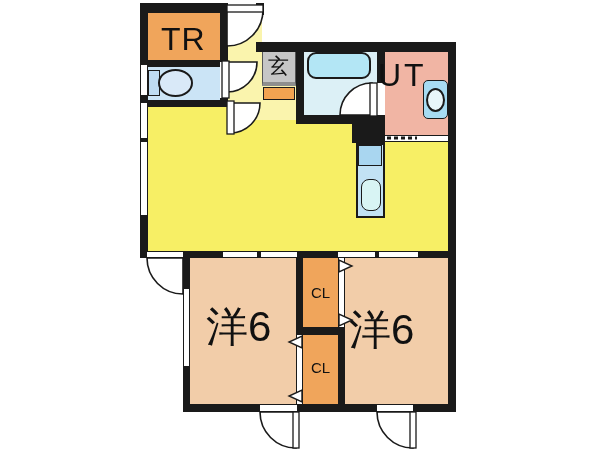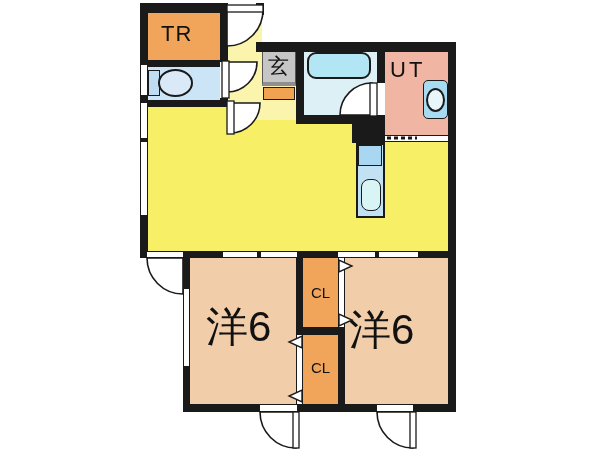--- a/index.html
+++ b/index.html
@@ -107,21 +107,21 @@
     <rect x="293" y="412" width="6" height="36" fill="#fff" stroke="#1a1a1a" stroke-width="1.3"></rect>
     <path d="M 377,412 A 36,36 0 0 0 413,448 L 413,412 Z" fill="#fff" stroke="#1a1a1a" stroke-width="1.6"></path>
     <rect x="410" y="412" width="6" height="36" fill="#fff" stroke="#1a1a1a" stroke-width="1.3"></rect>
     <path d="M 387,138 L 417,138" stroke="#1a1a1a" stroke-width="3" stroke-dasharray="4,3" fill="none"></path>
     <polygon points="339,260 339,272 352,266" fill="#fff" stroke="#1a1a1a" stroke-width="1.4"></polygon>
     <polygon points="339,314 339,326 352,320" fill="#fff" stroke="#1a1a1a" stroke-width="1.4"></polygon>
     <polygon points="302,336 302,348 289,342" fill="#fff" stroke="#1a1a1a" stroke-width="1.4"></polygon>
     <polygon points="302,390 302,402 289,396" fill="#fff" stroke="#1a1a1a" stroke-width="1.4"></polygon>
   </svg>
 
-  <div class="label" style="left:161px;top:23px;font-size:22px;letter-spacing:1px;">TR</div>
+  <div class="label" style="left:161px;top:23px;font-size:32px;letter-spacing:1px;">TR</div>
   <div class="label" style="left:268px;top:55px;font-size:21px;">玄</div>
-  <div class="label" style="left:390px;top:59px;font-size:22px;letter-spacing:3px;">UT</div>
+  <div class="label" style="left:378px;top:59px;font-size:32px;letter-spacing:3px;">UT</div>
   <div class="label" style="left:206px;top:306px;font-size:42px;">洋6</div>
   <div class="label" style="left:349px;top:309px;font-size:42px;">洋6</div>
   <div class="label" style="left:311px;top:285px;font-size:15px;">CL</div>
   <div class="label" style="left:311px;top:360px;font-size:15px;">CL</div>
 
 </div>
 
 </body></html>

